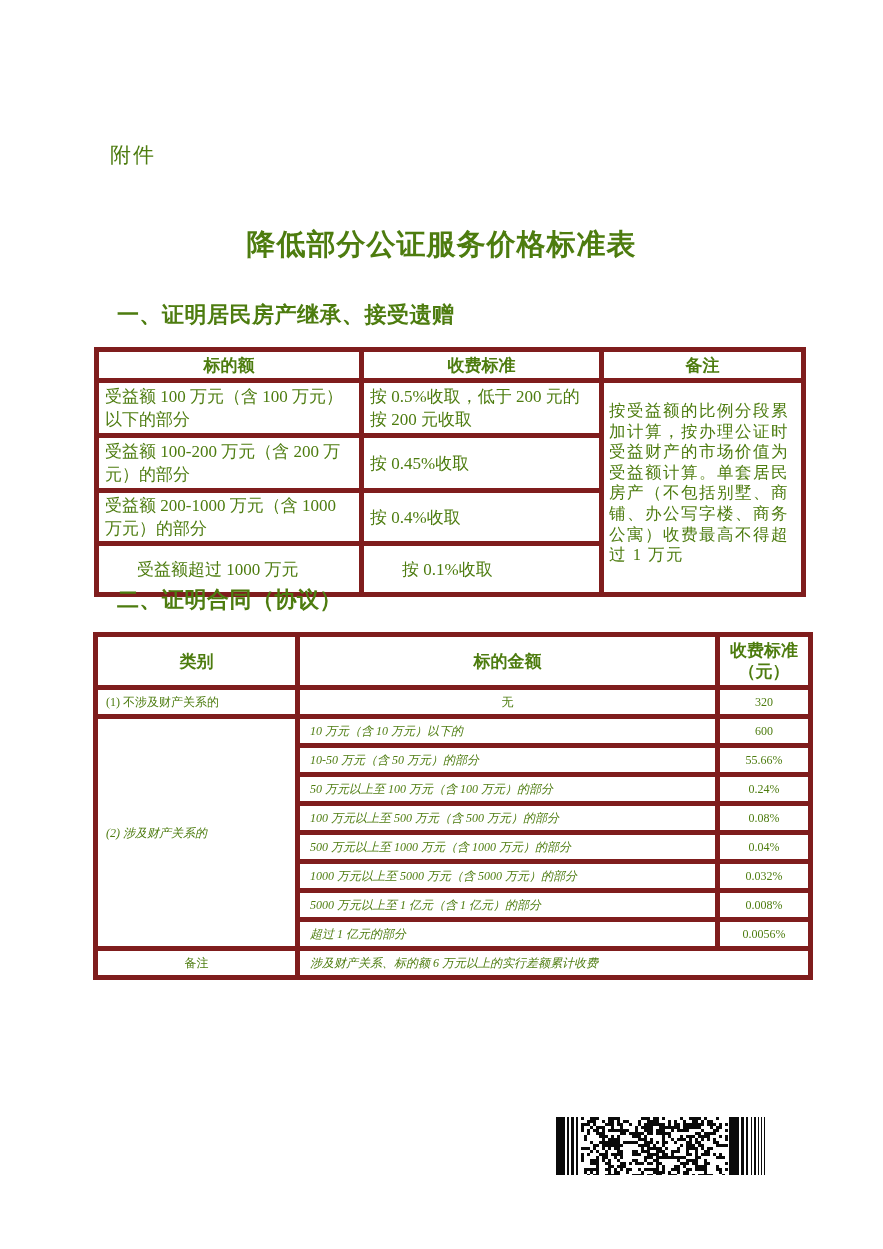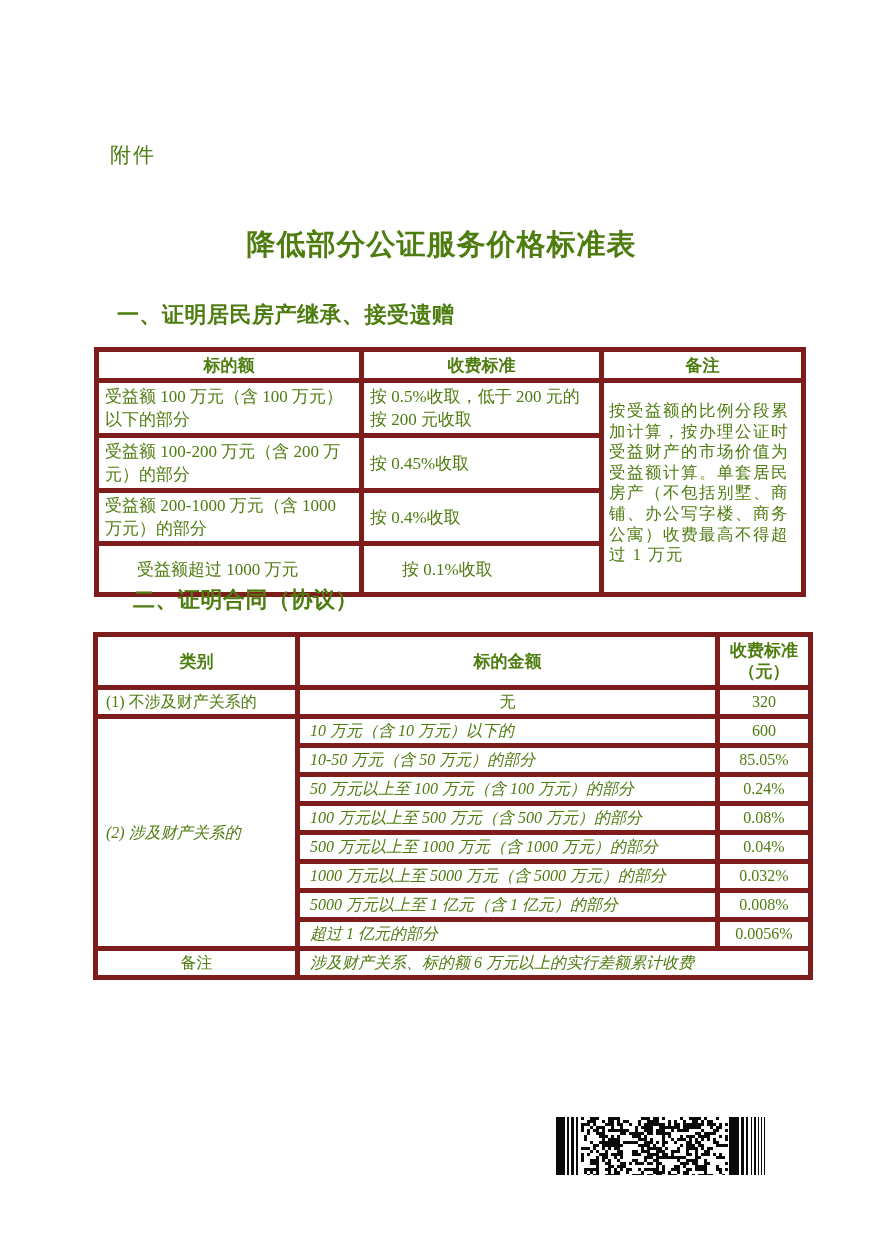--- a/index.html
+++ b/index.html
@@ -32,21 +32,21 @@
   }
   .section-heading {
     position: absolute;
     font-family: Liberation Serif, serif;
     font-size: 22px;
     font-weight: bold;
     letter-spacing: 0.5px;
     text-align: center;
   }
   .section-heading.s1 { left: 117px; top: 300px; }
-  .section-heading.s2 { left: 133px; top: 585px; }
+  .section-heading.s2 { left: 117px; top: 585px; }
 
   table { border-collapse: collapse; table-layout: fixed; position: absolute; background: #fff; }
   td, th { border: 5px solid #7f1d1d; overflow: hidden; }
   th {
     font-family: "Liberation Sans", "DejaVu Sans", sans-serif;
     font-weight: bold;
     text-align: center;
     font-size: 17px;
   }
 
@@ -62,21 +62,21 @@
     vertical-align: top;
     font-size: 16.5px;
     line-height: 20.6px;
     letter-spacing: 1.5px;
     padding: 18px 5px;
   }
 
   
   .table2 { left: 93px; top: 632px; width: 715px; }
   .table2 th { height: 46px; white-space: pre-line; line-height: 21px; }
-  .table2 td { font-size: 16px; height: 24px; line-height: 20px; padding: 0 6px; vertical-align: middle; }
+  .table2 td { font-size: 12px; height: 24px; line-height: 20px; padding: 0 6px; vertical-align: middle; }
   .table2 td.cat { text-align: left; padding-left: 8px; }
   .table2 td.cat-span { text-align: left; padding-left: 8px; font-style: italic; }
   .table2 td.amount { text-align: left; padding-left: 10px; font-style: italic; }
   .table2 td.center { text-align: center; }
   .table2 td.fee { text-align: center; font-family: Liberation Serif, serif; }
 
   .barcode {
     position: absolute;
     left: 556px;
     top: 1117px;
@@ -145,21 +145,21 @@
       <td class="center">无</td>
       <td class="fee">320</td>
     </tr>
     <tr>
       <td class="cat-span" rowspan="8">(2) 涉及财产关系的</td>
       <td class="amount">10 万元（含 10 万元）以下的</td>
       <td class="fee">600</td>
     </tr>
     <tr>
       <td class="amount">10-50 万元（含 50 万元）的部分</td>
-      <td class="fee">85.05%</td>
+      <td class="fee">55.66%</td>
     </tr>
     <tr>
       <td class="amount">50 万元以上至 100 万元（含 100 万元）的部分</td>
       <td class="fee">0.24%</td>
     </tr>
     <tr>
       <td class="amount">100 万元以上至 500 万元（含 500 万元）的部分</td>
       <td class="fee">0.08%</td>
     </tr>
     <tr>

